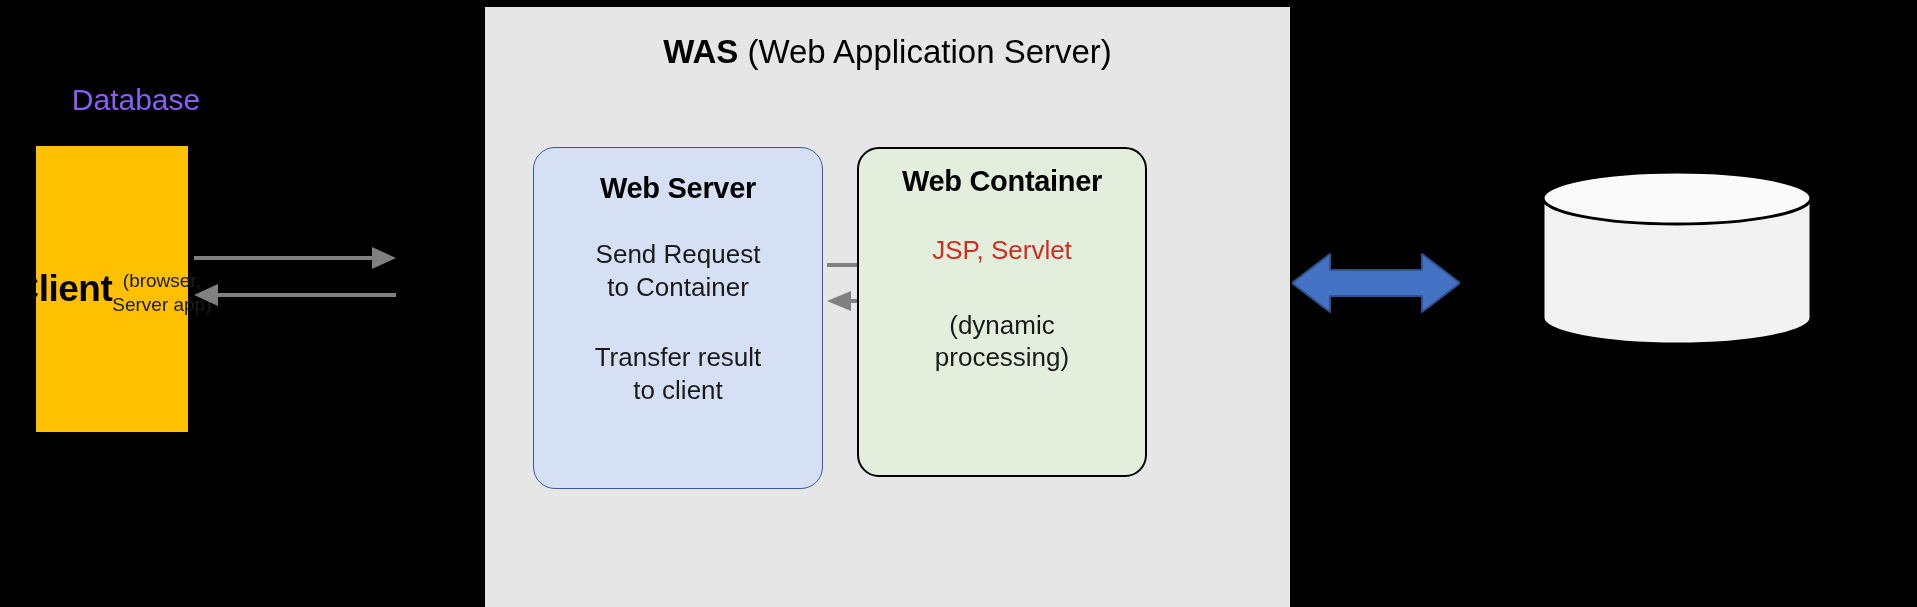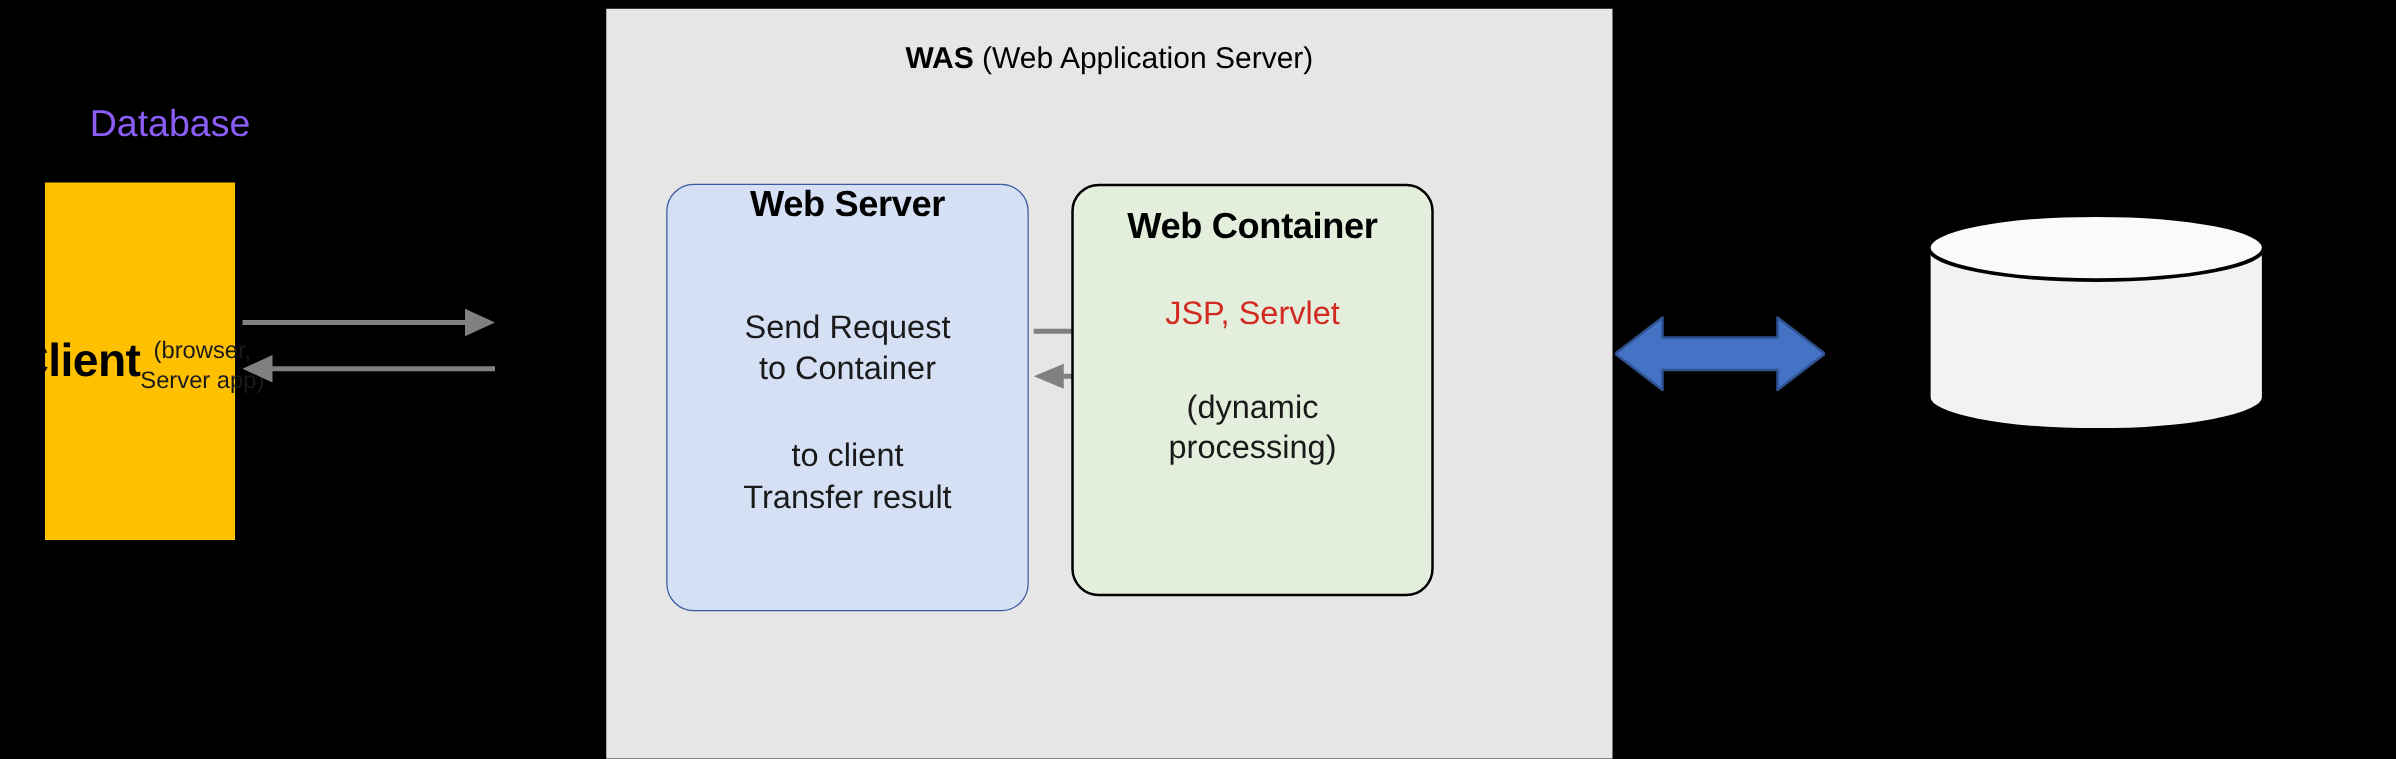--- a/index.html
+++ b/index.html
@@ -56,21 +56,21 @@
     width: 805px;
     height: 600px;
     background: #E6E6E6;
   }
   #was-title {
     position: absolute;
     left: 0;
     top: 26px;
     width: 805px;
     text-align: center;
-    font-size: 24px;
+    font-size: 33px;
     color: #000000;
     white-space: nowrap;
   }
   #was-title .bold { font-weight: bold; }
   #was-title .reg  { font-weight: normal; }
 
   
   .inner-box {
     position: absolute;
     border-radius: 22px;
@@ -94,32 +94,32 @@
     background: #E4EEDC;
     border: 2.5px solid #000000;
   }
   .box-title {
     font-size: 29px;
     font-weight: bold;
     color: #000000;
     letter-spacing: -0.3px;
     white-space: nowrap;
   }
-  #web-server-box .box-title { }
+  #web-server-box .box-title { margin-top: 24px; }
   #web-container-box .box-title { margin-top: 16px; }
 
   .box-line {
     font-size: 26px;
     font-weight: normal;
     color: #1a1a1a;
     line-height: 1.25;
     text-align: center;
     white-space: nowrap;
   }
-  #ws-line1 { margin-top: 64px; }
+  #ws-line1 { margin-top: 33px; }
   #ws-line2 { margin-top: 38px; }
   #wc-line1 { margin-top: 36px; color: #D22B21; }
   #wc-line2 { margin-top: 42px; text-align: center; }
 
   
   #database {
     position: absolute;
     left: 1541px;
     top: 170px;
     width: 272px;
@@ -176,22 +176,22 @@
       <span class="bold">WAS</span><span class="reg"> (Web Application Server)</span>
     </div>
 
     <div class="inner-box" id="web-server-box">
       <div class="box-title">Web Server</div>
       <div class="box-line" id="ws-line1">
         <div>Send Request</div>
         <div>to Container</div>
       </div>
       <div class="box-line" id="ws-line2">
+        <div>Transfer result</div>
         <div>to client</div>
-        <div>Transfer result</div>
       </div>
     </div>
 
     <svg class="arrow-svg" id="arrows-middle" width="90" height="80" style="left:340px; top:238px;">
       <g>
         <line x1="2" y1="20" x2="64" y2="20" stroke="#808080" stroke-width="4"></line>
         <polygon points="62,10 86,20 62,30" fill="#808080"></polygon>
       </g>
       <g>
         <line x1="24" y1="56" x2="86" y2="56" stroke="#808080" stroke-width="4"></line>

